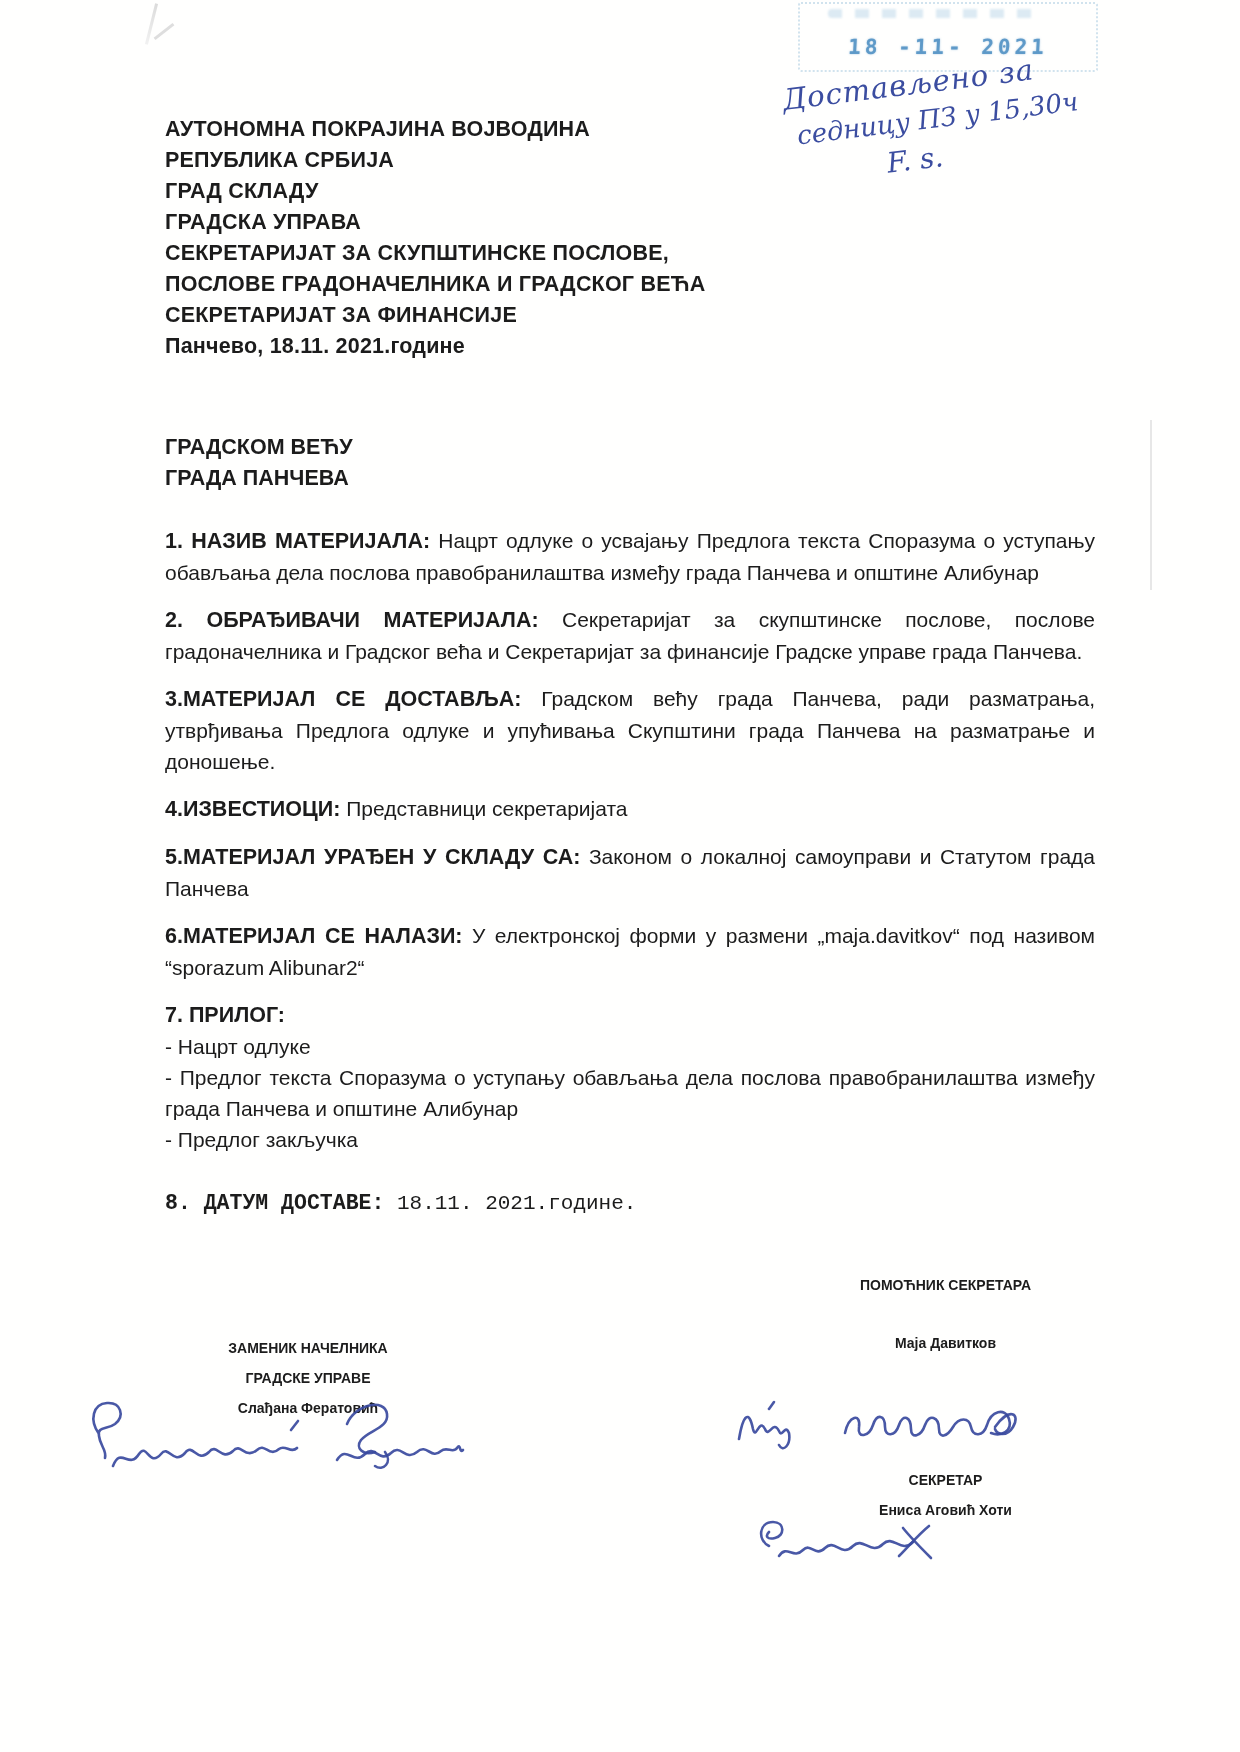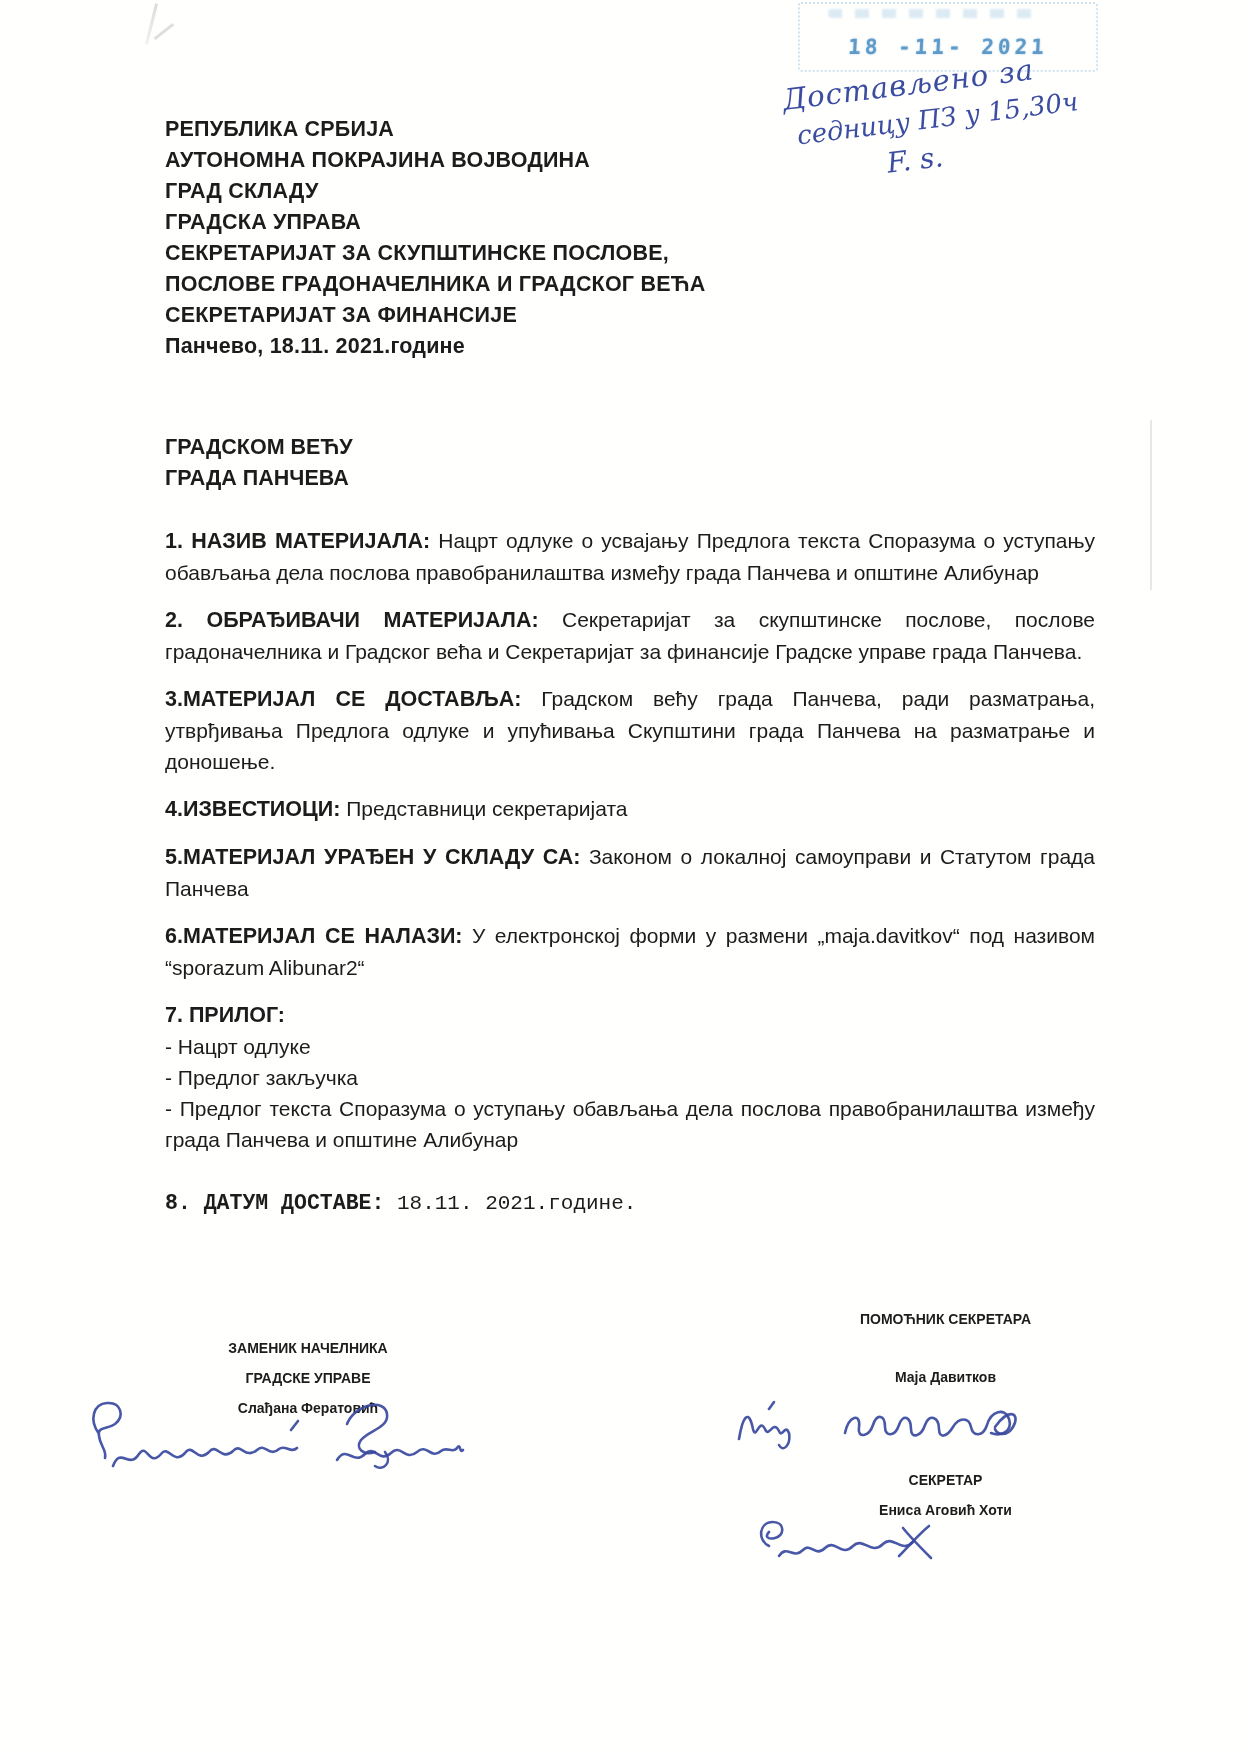--- a/index.html
+++ b/index.html
@@ -47,21 +47,21 @@
   .sec { margin-top:16px; font-size:21px; line-height:31px; text-align:justify; }
   .sec b { font-size:21.5px; }
   .sec p { margin:0; line-height:31px; text-align:justify; }
   .sec-first { margin-top:31px; }
   .sec-last { margin-top:33px;font-family:Liberation Mono, monospace; }
 
   
   .sigblock { position:absolute; text-align:center; font-weight:bold;
               font-size:14px; line-height:30px; }
   .sig-left  { left:178px; top:1333px; width:260px; }
-  .sig-right { left:798px; top:1304px; width:295px; }
+  .sig-right { left:798px; top:1270px; width:295px; }
   .sig-right .gap { height:28px; }
   .sig-svg { position:absolute; }
   .sig-svg path { fill:none; stroke:#3a4a9e; stroke-width:2.6;
                   stroke-linecap:round; stroke-linejoin:round; opacity:.92; }
 </style>
 </head>
 <body>
 
 <div class="page">
 
@@ -76,22 +76,22 @@
 
   <div class="note">
     <div class="note-l1">Достављено за</div>
     <div class="note-l2">седницу ПЗ у 15,30ч</div>
     <div class="note-l3">F. s.</div>
   </div>
 
   <div class="content">
 
     <div class="hdr">
+      <div>АУТОНОМНА ПОКРАЈИНА ВОЈВОДИНА</div>
       <div>РЕПУБЛИКА СРБИЈА</div>
-      <div>АУТОНОМНА ПОКРАЈИНА ВОЈВОДИНА</div>
       <div>ГРАД СКЛАДУ</div>
       <div>ГРАДСКА УПРАВА</div>
       <div>СЕКРЕТАРИЈАТ ЗА СКУПШТИНСКЕ ПОСЛОВЕ,</div>
       <div>ПОСЛОВЕ ГРАДОНАЧЕЛНИКА И ГРАДСКОГ ВЕЋА</div>
       <div>СЕКРЕТАРИЈАТ ЗА ФИНАНСИЈЕ</div>
       <div>Панчево, 18.11. 2021.године</div>
     </div>
 
     <div class="addressee">
       <div>ГРАДСКОМ ВЕЋУ</div>
@@ -106,22 +106,22 @@
 
     <p class="sec"><b>4.ИЗВЕСТИОЦИ:</b> <span>Представници секретаријата</span></p>
 
     <p class="sec"><b>5.МАТЕРИЈАЛ УРАЂЕН У СКЛАДУ СА:</b> <span>Законом о локалној самоуправи и Статутом града Панчева</span></p>
 
     <p class="sec"><b>6.МАТЕРИЈАЛ СЕ НАЛАЗИ:</b> <span>У електронској форми у размени „maja.davitkov“ под називом “sporazum Alibunar2“</span></p>
 
     <div class="sec">
       <p><b>7. ПРИЛОГ:</b></p>
       <p>- Нацрт одлуке</p>
+      <p>- Предлог текста Споразума о уступању обављања дела послова правобранилаштва између града Панчева и општине Алибунар</p>
       <p>- Предлог закључка</p>
-      <p>- Предлог текста Споразума о уступању обављања дела послова правобранилаштва између града Панчева и општине Алибунар</p>
     </div>
 
     <p class="sec sec-last"><b>8. ДАТУМ ДОСТАВЕ:</b> <span>18.11. 2021.године.</span></p>
   </div>
 
   <div class="sigblock sig-left">
     <div>ЗАМЕНИК НАЧЕЛНИКА</div>
     <div>ГРАДСКЕ УПРАВЕ</div>
     <div>Слађана Фератовић</div>
   </div>

